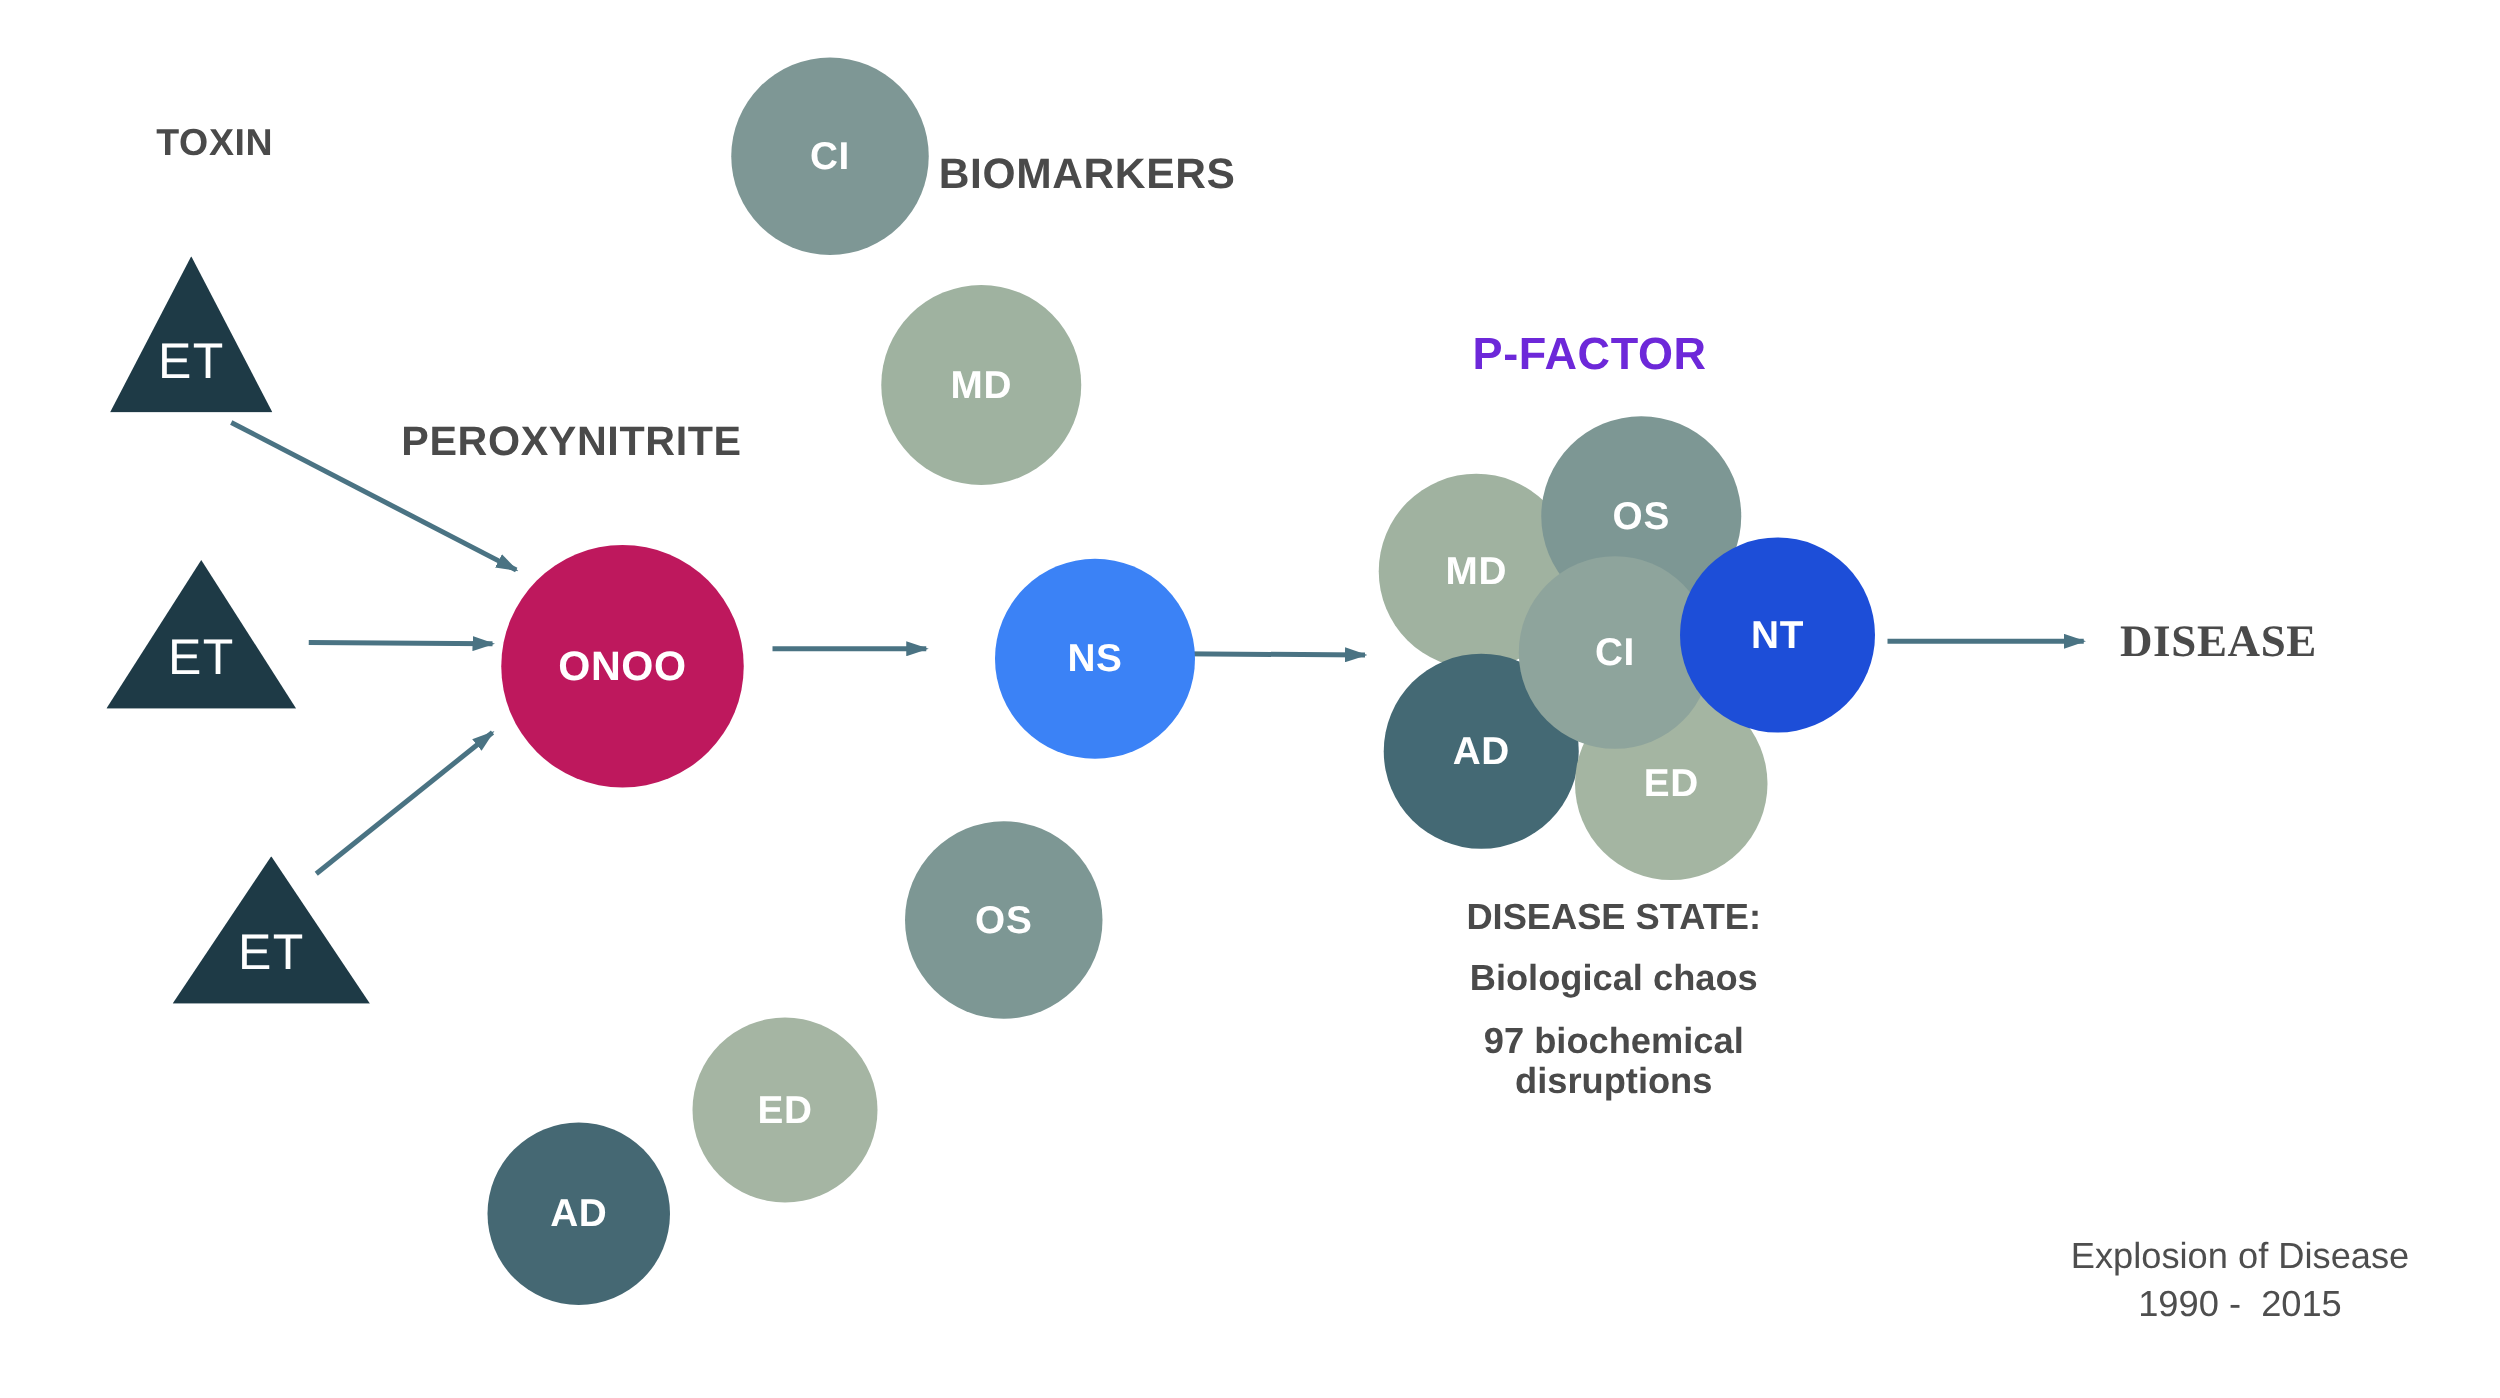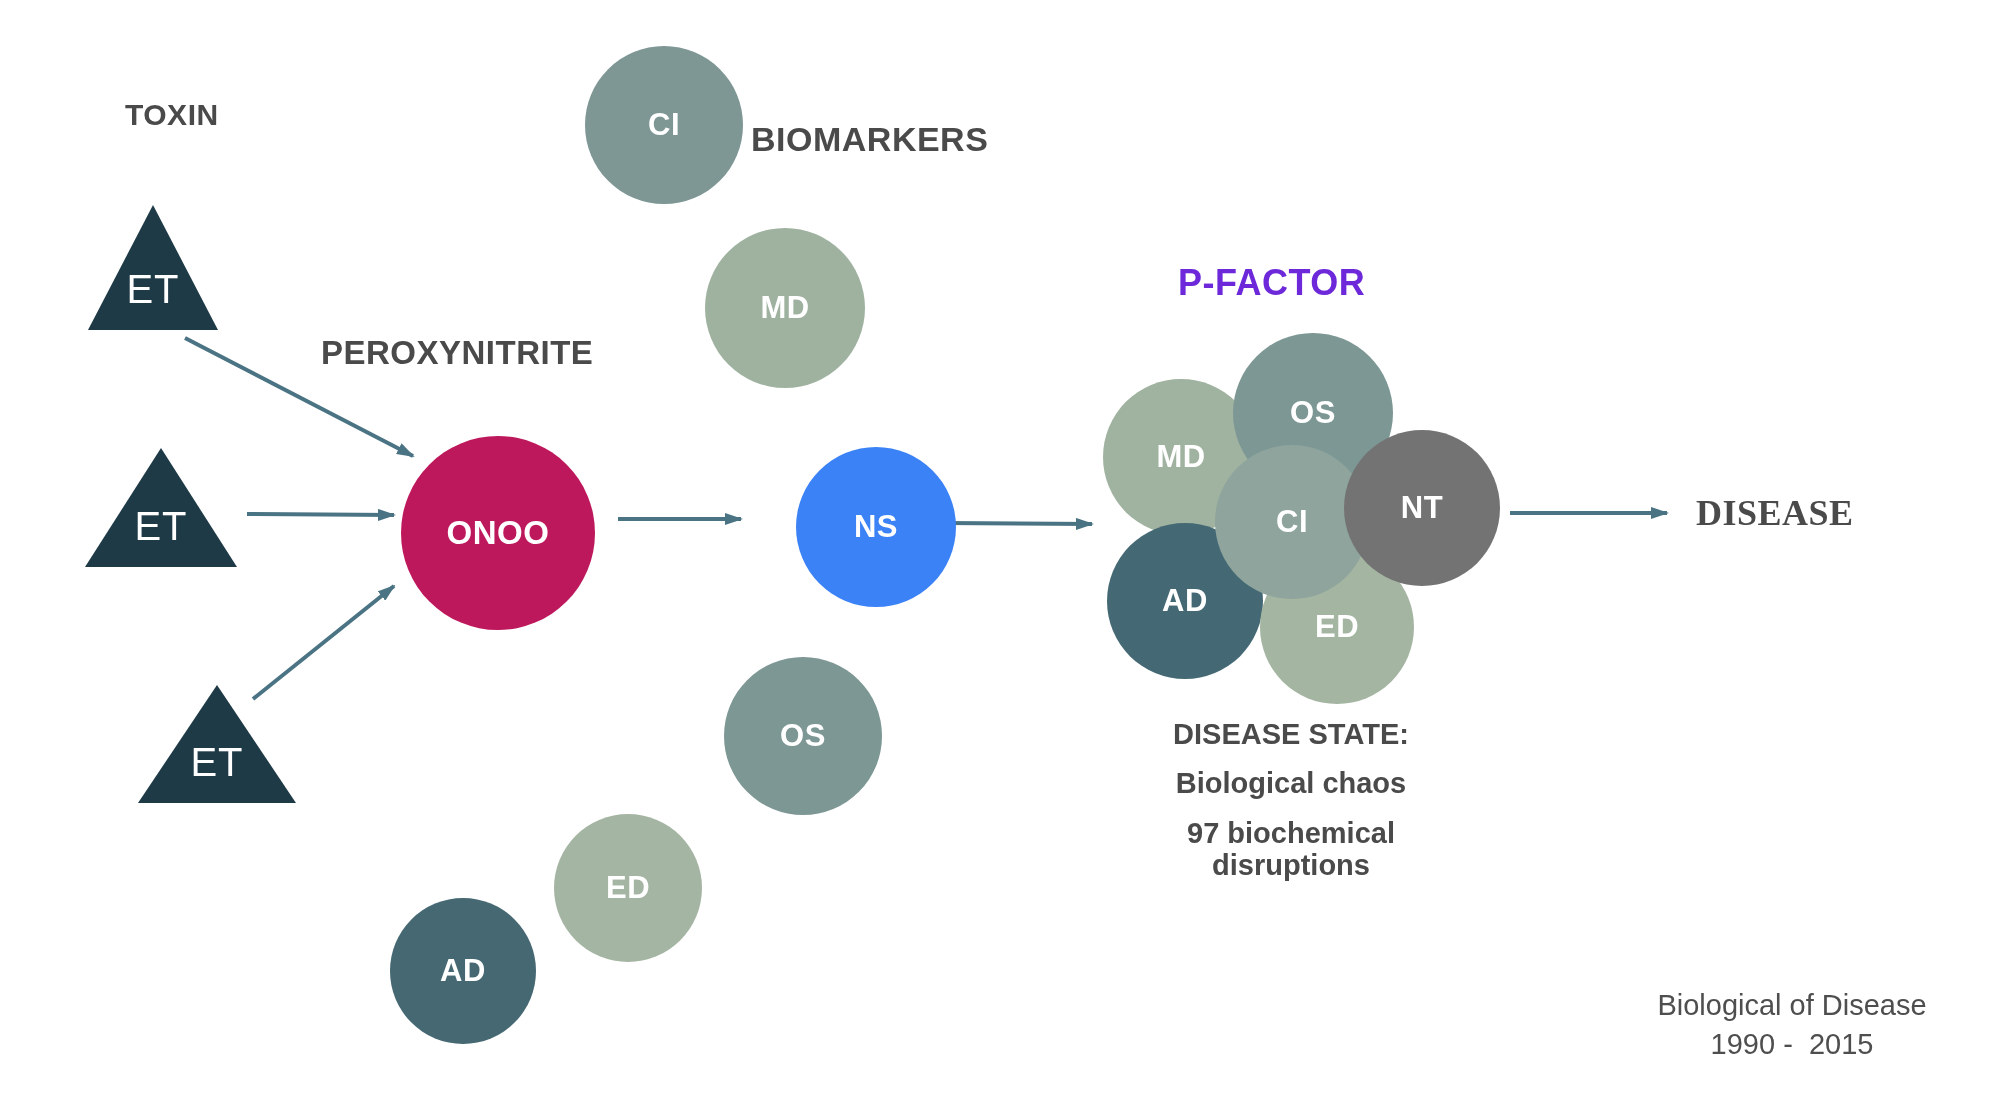--- a/index.html
+++ b/index.html
@@ -112,29 +112,29 @@
   </div>
   <div class="circle" style="left: 1107px; top: 523px; width: 156px; height: 156px; background-color: rgb(68, 105, 116);">
     <span>AD</span>
   </div>
   <div class="circle" style="left: 1260px; top: 550px; width: 154px; height: 154px; background-color: rgb(164, 181, 162);">
     <span>ED</span>
   </div>
   <div class="circle" style="left: 1215px; top: 445px; width: 154px; height: 154px; background-color: rgb(142, 164, 156);">
     <span>CI</span>
   </div>
-  <div class="circle" style="left: 1344px; top: 430px; width: 156px; height: 156px; background-color: #737373; justify-content: center;">
+  <div class="circle" style="left: 1344px; top: 430px; width: 156px; height: 156px; background-color: #1d4ed8; justify-content: center;">
     <span>NT</span>
   </div>
 
   <div class="text-block" style="left: 1141px; top: 718px; width: 300px; color: rgb(74, 74, 74);">
     <div class="ds-line">DISEASE STATE:</div>
     <div class="ds-line ds-gap">Biological chaos</div>
     <div class="ds-line ds-gap">97 biochemical
 disruptions</div>
   </div>
 
   <div class="text-block" style="left: 1642px; top: 988px; width: 300px; color: rgb(78, 78, 78);">
-    <div class="footer-line">Biological of Disease</div>
+    <div class="footer-line">Explosion of Disease</div>
     <div class="footer-line footer-gap">1990 -  2015</div>
   </div>
 
 </div>
 
 </body></html>

